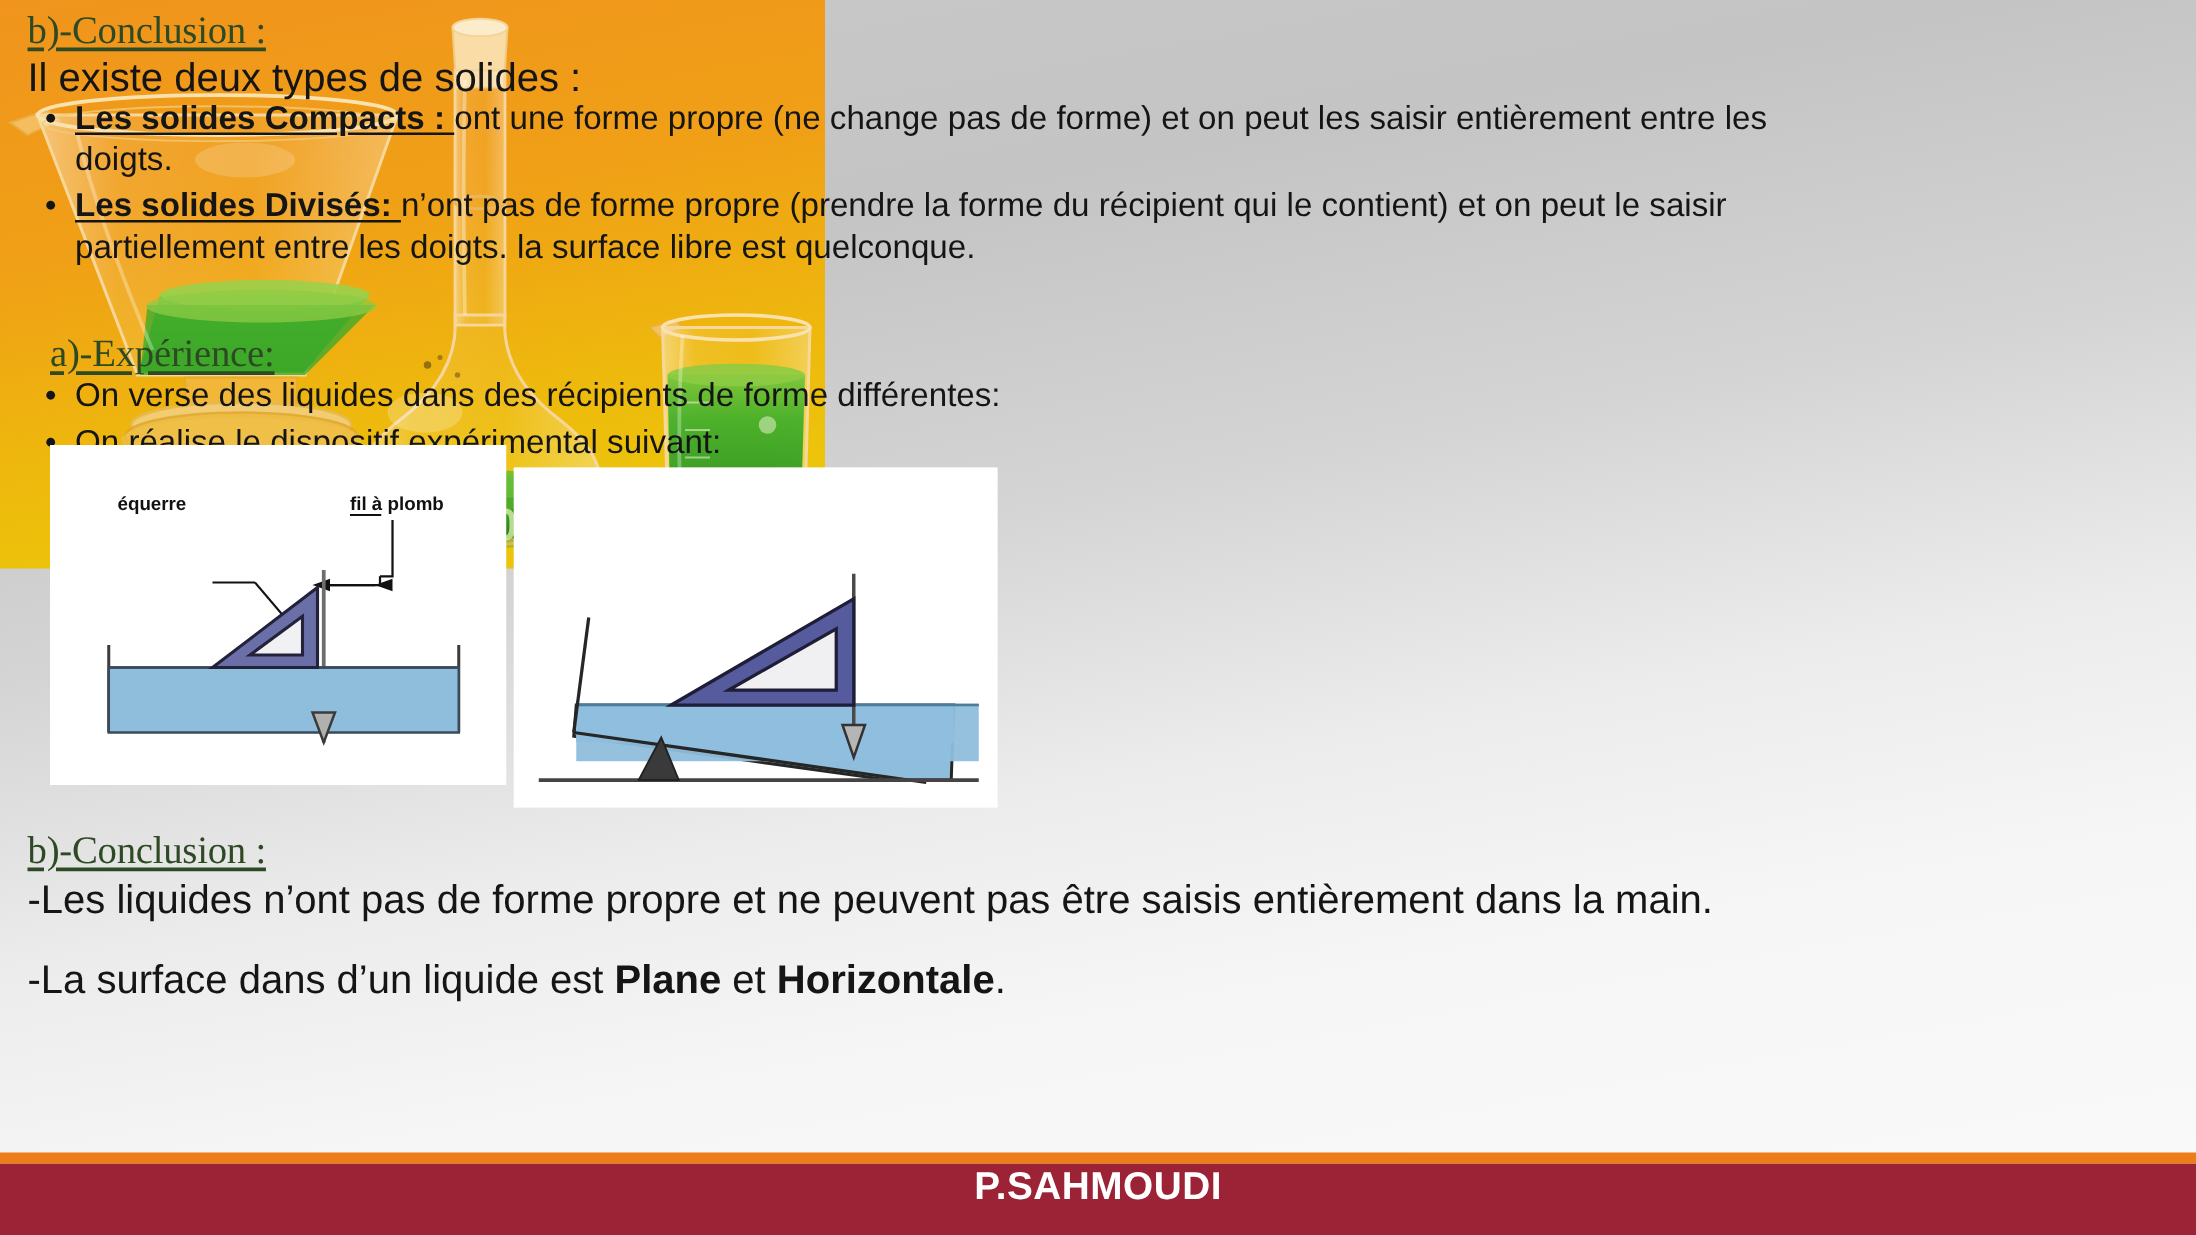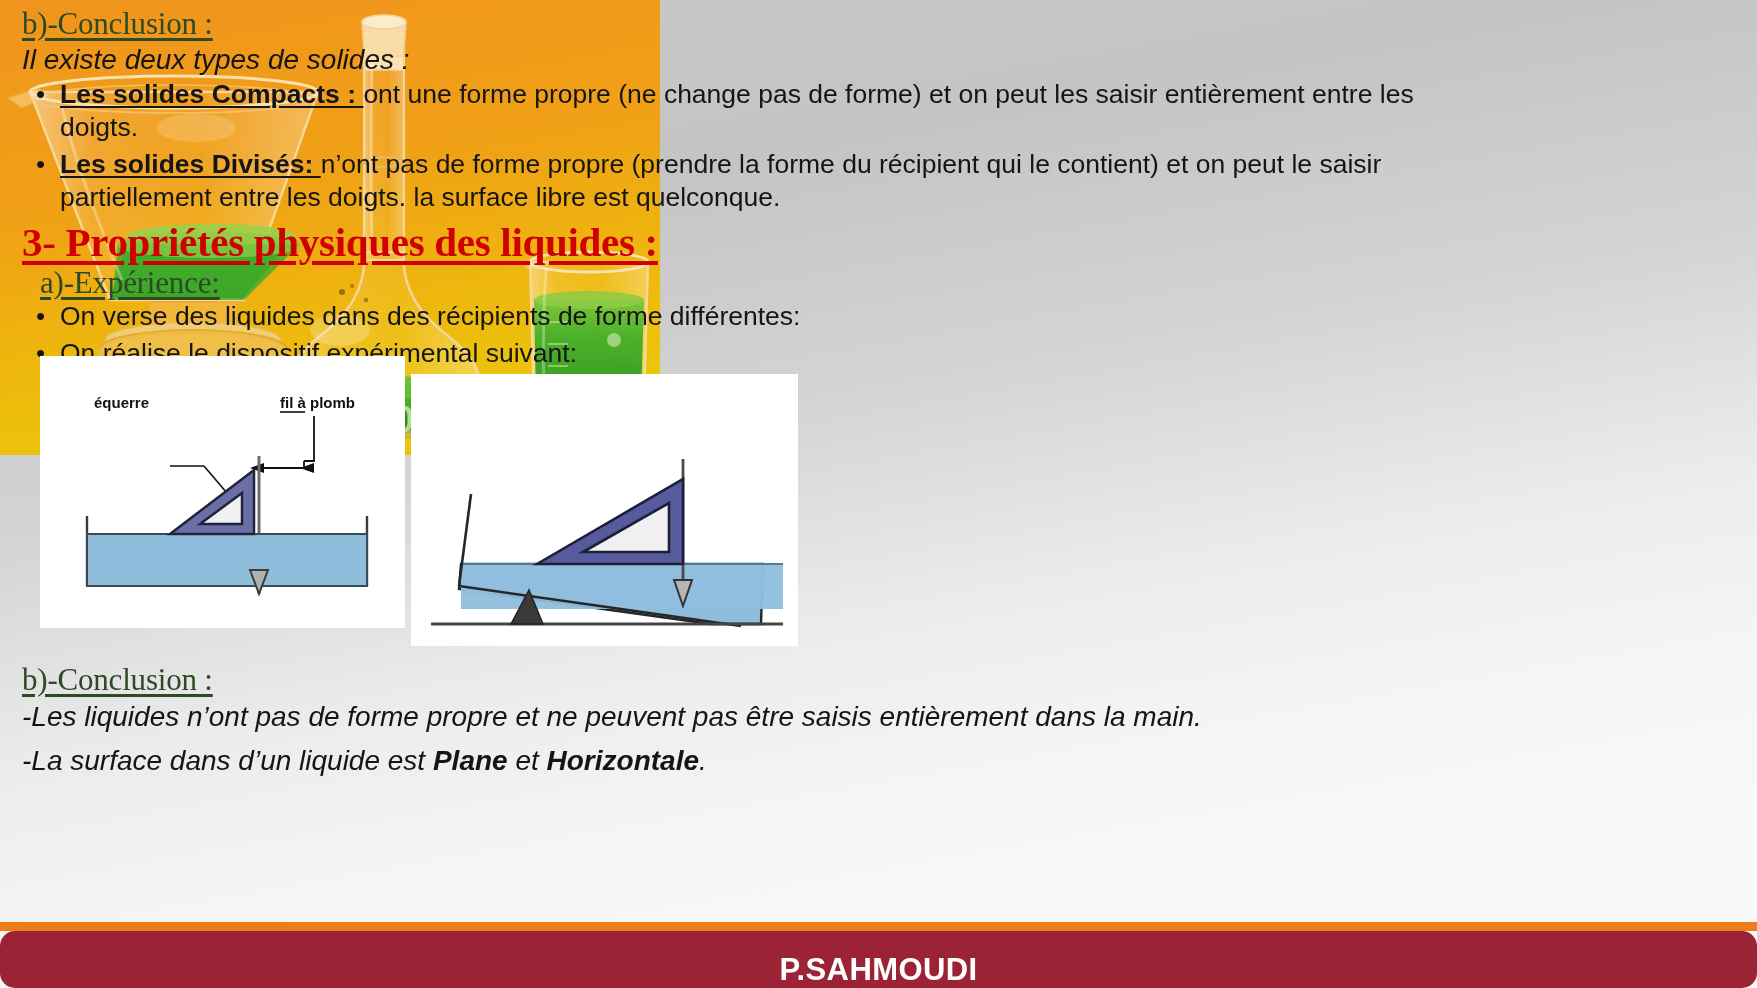--- a/index.html
+++ b/index.html
@@ -35,23 +35,22 @@
     font-family: "Liberation Serif", serif;
     font-weight: bold;
     font-size: 41px;
     text-decoration: underline;
     text-underline-offset: 5px;
     letter-spacing: -0.3px;
   }
 
   .body-line {
     color: #151515;
-    font-size: 28px;
+    font-size: 32px;
     line-height: 1.24;
-    font-style: italic;
   }
 
   .b { font-weight: bold; }
   .bu { font-weight: bold; text-decoration: underline; text-underline-offset: 3px; margin-top: 20px; }
   .bullet-row {
     display: flex;
     align-items: flex-start;
     color: #151515;
     font-size: 26.5px;
     line-height: 1.25;
@@ -90,23 +89,22 @@
   .fig-svg { display: block; width: 100%; height: 100%; }
 
   
   #footer-bar {
     position: absolute;
     left: 0; bottom: 0;
     width: 100%;
     height: 57px;
     background: #9b2335;
     display: flex;
-    align-items: flex-end;
+    align-items: flex-start;
     justify-content: center;
-    border-radius: 15px;
   }
   #footer-accent {
     position: absolute;
     left: 0; bottom: 57px;
     width: 100%;
     height: 9px;
     background: #ed7d18;
   }
   #footer-name {
     color: #ffffff;
@@ -128,21 +126,20 @@
     <div class="bullet-row" style="margin-bottom:4px;">
       <span class="bullet-dot">•</span>
       <span class="bullet-text"><span class="bu">Les solides Compacts : </span><span>ont une forme propre (ne change pas de forme) et on peut les saisir entièrement entre les doigts.</span></span>
     </div>
     <div class="bullet-row">
       <span class="bullet-dot">•</span>
       <span class="bullet-text"><span class="bu">Les solides Divisés: </span><span>n’ont pas de forme propre (prendre la forme du récipient qui le contient) et on peut le saisir partiellement entre les doigts. la surface libre est quelconque.</span></span>
     </div>
   </div>
 
-  <div id="blk-section3" class="heading-red">3- Propriétés physiques des liquides :</div>
 
   <div id="blk-experience" class="heading-green">a)-Expérience:</div>
 
   <div id="blk-exp-bullets">
     <div class="bullet-row" style="margin-bottom:4px;">
       <span class="bullet-dot">•</span>
       <span class="bullet-text">On verse des liquides dans des récipients de forme différentes:</span>
     </div>
     <div class="bullet-row">
       <span class="bullet-dot">•</span>
@@ -308,21 +305,21 @@
 
         <ellipse cx="589" cy="402" rx="56" ry="10" fill="#3a9a24" opacity="0.75" stroke="#e7b24e" stroke-width="1.6"></ellipse>
         <path d="M546,268 Q542,330 544,396" fill="none" stroke="#ffffff" stroke-width="3" opacity="0.30"></path>
       </g>
     </svg>
   </div>
 
   <div id="blk-conclusion2" class="heading-green">b)-Conclusion :</div>
 
   <div id="blk-conclusion2-lines">
-    <div class="body-line" style="margin-bottom:9px;">
+    <div class="body-line" style="margin-bottom:24px;">
       <span>-Les liquides n’ont pas de forme propre et ne peuvent pas être saisis entièrement dans la main.</span>
     </div>
     <div class="body-line"><span>-La surface dans d’un liquide est </span><span class="b">Plane</span><span> et </span><span class="b">Horizontale</span><span>.</span></div>
   </div>
 
   <div id="footer-accent"></div>
   <div id="footer-bar">
     <span id="footer-name">P.SAHMOUDI</span>
   </div>
 

